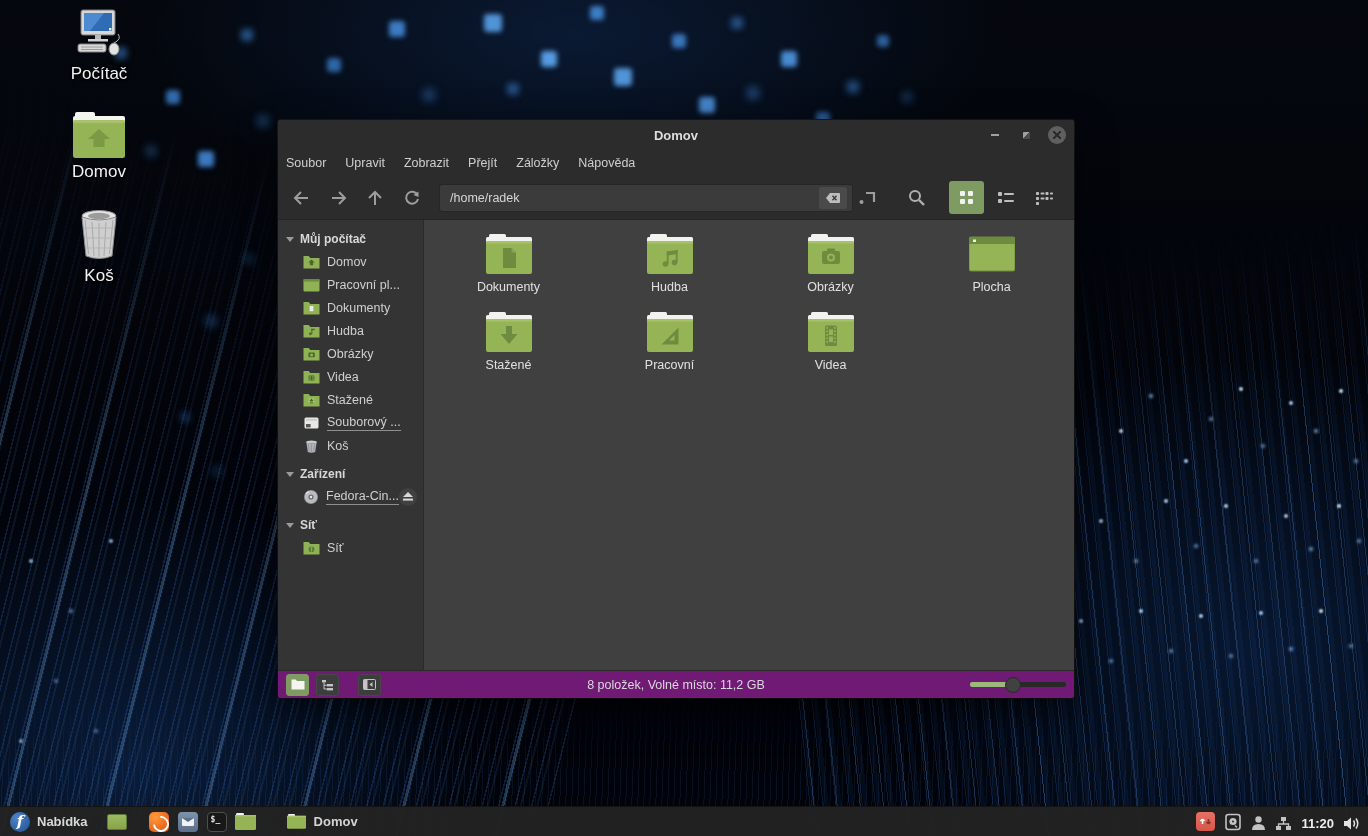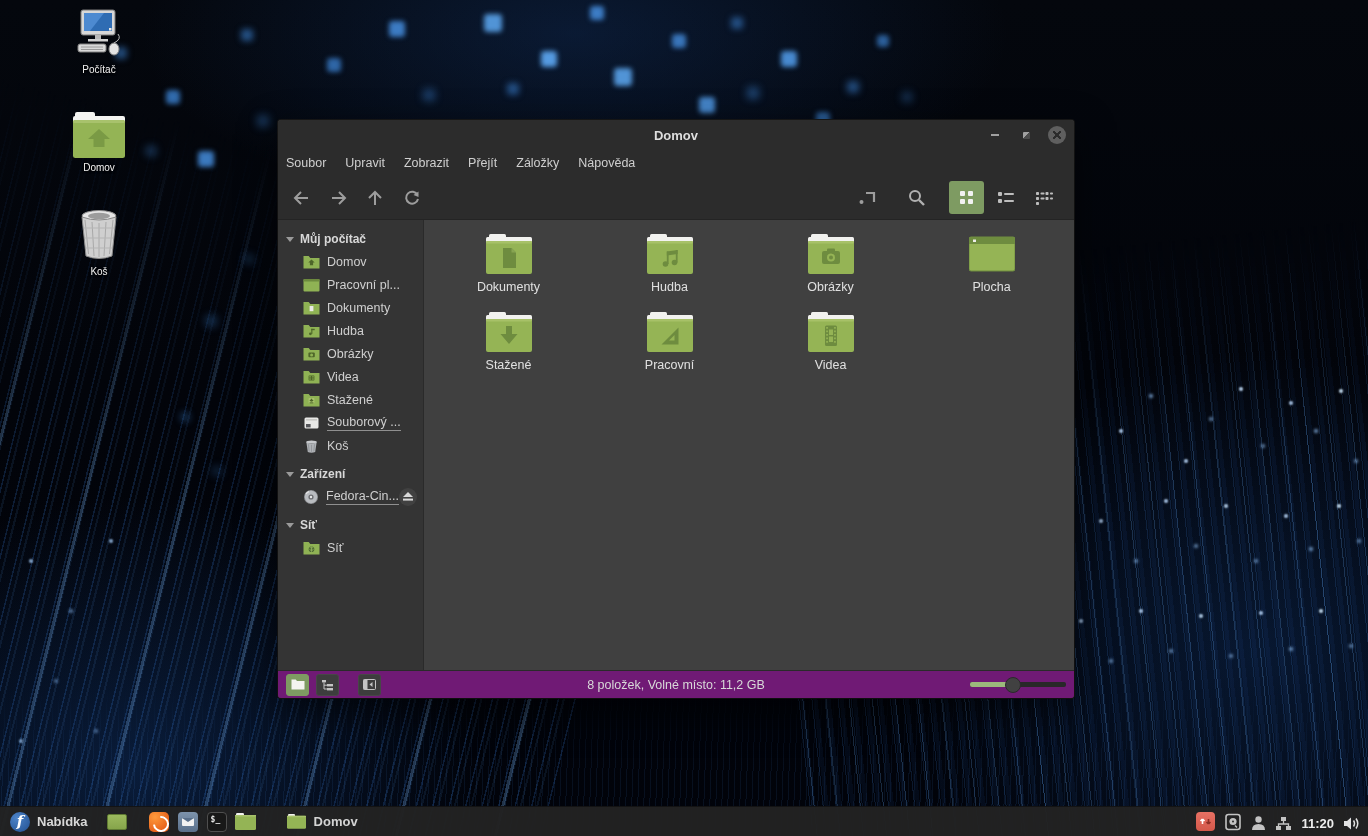--- a/index.html
+++ b/index.html
@@ -68,21 +68,21 @@
        1200px 615px 2px 1px rgba(200,228,255,.9), 1230px 655px 3px 1px rgba(150,200,255,.7),
        1260px 612px 2px 1px rgba(190,220,255,.9), 1290px 648px 3px 1px rgba(150,200,255,.8),
        1320px 610px 2px 1px rgba(210,235,255,.95), 1350px 645px 3px 1px rgba(150,200,255,.7),
        30px 560px 2px 1px rgba(170,210,255,.8), 70px 610px 3px 1px rgba(140,190,250,.7),
        110px 540px 2px 1px rgba(170,210,255,.8), 55px 680px 3px 1px rgba(140,190,250,.6),
        20px 740px 2px 1px rgba(170,210,255,.7), 95px 730px 3px 1px rgba(140,190,250,.6); }
 
   
   .desk-icon { position:absolute; width:92px; text-align:center; cursor:default; }
   .desk-icon .ic { display:flex; justify-content:center; }
-  .desk-icon .lbl { margin-top:4px; font-size:10px; color:#f2f2f2;
+  .desk-icon .lbl { margin-top:4px; font-size:17px; color:#f2f2f2;
       text-shadow:0 1px 2px rgba(0,0,0,.9), 0 0 3px rgba(0,0,0,.8); }
 
   
   .window { position:absolute; left:278px; top:120px; width:796px; height:578px;
       background:#404040; border-radius:3px; box-shadow:0 14px 38px rgba(0,0,0,.55), 0 0 0 1px #181818;
       display:flex; flex-direction:column; }
   .titlebar { height:30px; background:#2c2c2c; border-radius:3px 3px 0 0;
       display:flex; align-items:center; position:relative; }
   .title { position:absolute; left:0; right:0; text-align:center; font-size:13px;
       font-weight:bold; color:#dedede; }
@@ -274,20 +274,29 @@
               <path d="M1 8 L7 2 L13 8 M7 2 V15" stroke="#9d9d9d" stroke-width="2" fill="none"></path>
             </svg>
         </div>
         <div class="tool-ic">
           <svg width="16" height="16" viewBox="0 0 16 16">
               <path d="M13.5 5 A6 6 0 1 0 14 9" stroke="#9d9d9d" stroke-width="2" fill="none"></path>
               <polygon points="14.5,1.5 14.5,7 9.5,5" fill="#9d9d9d"></polygon>
             </svg>
         </div>
       </div>
+      <div class="pathfield">
+        <span class="ptext">/home/radek</span>
+        <span class="clear-btn">
+          <svg width="14" height="10" viewBox="0 0 14 10">
+              <path d="M4 0 H13 a1 1 0 0 1 1 1 V9 a1 1 0 0 1 -1 1 H4 L0 5 Z" fill="#bdbdbd"></path>
+              <path d="M6.5 2.8 L10.5 7.2 M10.5 2.8 L6.5 7.2" stroke="#3b3b3b" stroke-width="1.4"></path>
+            </svg>
+        </span>
+      </div>
       <div class="tb-right">
         <div class="tool-ic" style="width:30px">
           <svg width="18" height="15" viewBox="0 0 18 15">
               <circle cx="2.5" cy="12" r="2" fill="#9d9d9d"></circle>
               <path d="M7 3 H15 V12" stroke="#9d9d9d" stroke-width="2.2" fill="none"></path>
             </svg>
         </div>
         <div class="gap"></div>
         <div class="tool-ic" style="width:30px">
           <svg width="17" height="17" viewBox="0 0 17 17">

